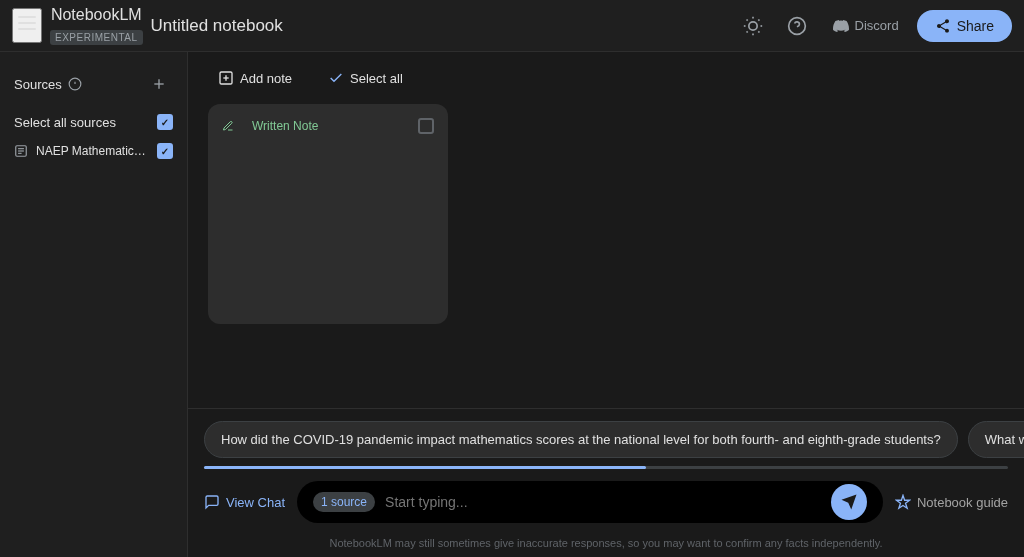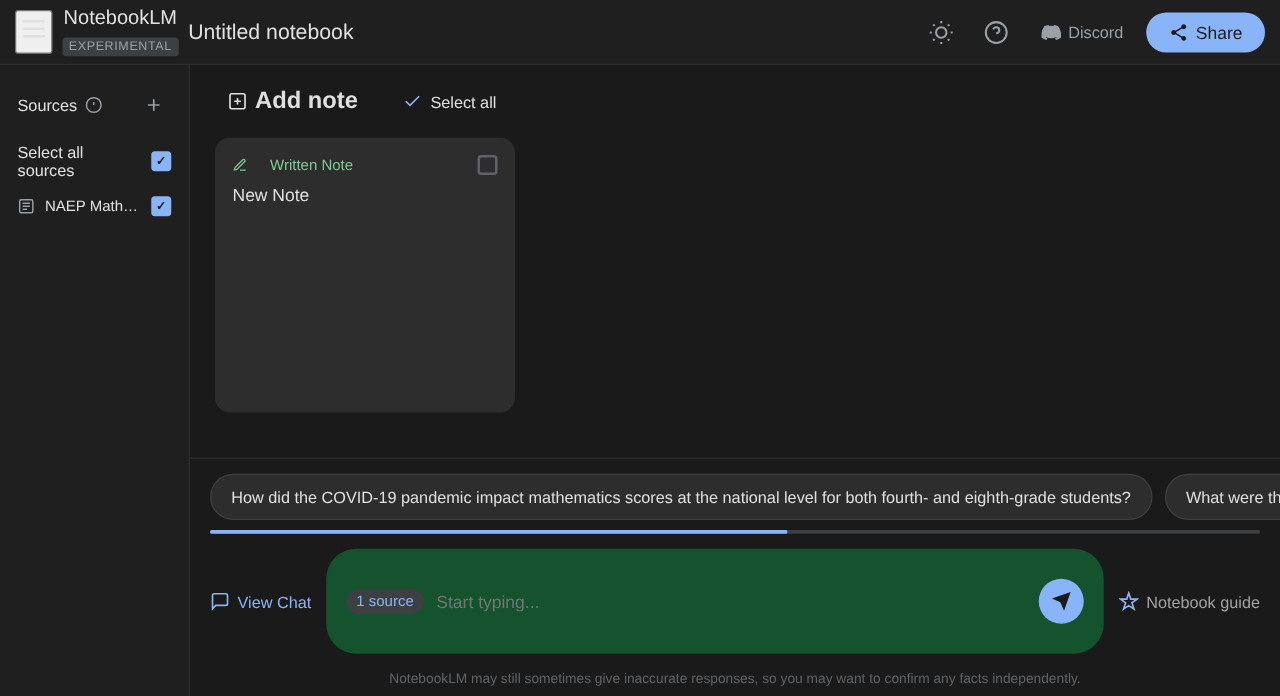--- a/index.html
+++ b/index.html
@@ -110,21 +110,21 @@
 
     
     .main {
       display: flex;
       flex: 1;
       overflow: hidden;
     }
 
     
     .sidebar {
-      width: 152px;
+      width: 188px;
       background: #1f1f1f;
       border-right: 1px solid #2e2e2e;
       display: flex;
       flex-direction: column;
       padding: 12px 0;
       flex-shrink: 0;
     }
     .sidebar-header {
       display: flex;
       align-items: center;
@@ -222,24 +222,23 @@
       flex-shrink: 0;
     }
     .add-note-btn {
       display: flex;
       align-items: center;
       gap: 6px;
       background: none;
       border: none;
       color: #e0e0e0;
       cursor: pointer;
-      font-size: 19px;
+      font-size: 13px;
       padding: 6px 10px;
       border-radius: 18px;
-      font-weight: bold;
     }
     .select-all-notes-btn {
       display: flex;
       align-items: center;
       gap: 6px;
       background: none;
       border: none;
       color: #e0e0e0;
       cursor: pointer;
       font-size: 13px;
@@ -348,23 +347,23 @@
       border: none;
       cursor: pointer;
       font-size: 13px;
       white-space: nowrap;
     }
 
     .chat-input-container {
       flex: 1;
       display: flex;
       align-items: center;
-      background: #14532d;
+      background: #000000;
       border-radius: 24px;
-      padding: 24px 16px;
+      padding: 3px 16px;
       gap: 10px;
     }
     .source-badge {
       background: #3c4043;
       color: #8ab4f8;
       font-size: 12px;
       padding: 3px 8px;
       border-radius: 12px;
       white-space: nowrap;
       cursor: pointer;
@@ -526,21 +525,20 @@
         <div class="note-card-header">
           <div class="note-type-label">
             <svg width="12" height="12" viewBox="0 0 24 24" fill="none" stroke="#81c995" stroke-width="2">
               <path d="M12 20h9"></path>
               <path d="M16.5 3.5a2.121 2.121 0 0 1 3 3L7 19l-4 1 1-4L16.5 3.5z"></path>
             </svg>
             <span>Written Note</span>
           </div>
           <div class="note-checkbox"></div>
         </div>
-        <div class="note-title">New Note</div>
       </div>
     </div>
 
     <div class="bottom-area">
 
       <div class="suggestions-row">
         <div class="suggestion-chip">How did the COVID-19 pandemic impact mathematics scores at the national level for both fourth- and eighth-grade students?</div>
         <div class="suggestion-chip">What were the key findings of</div>
       </div>
 

